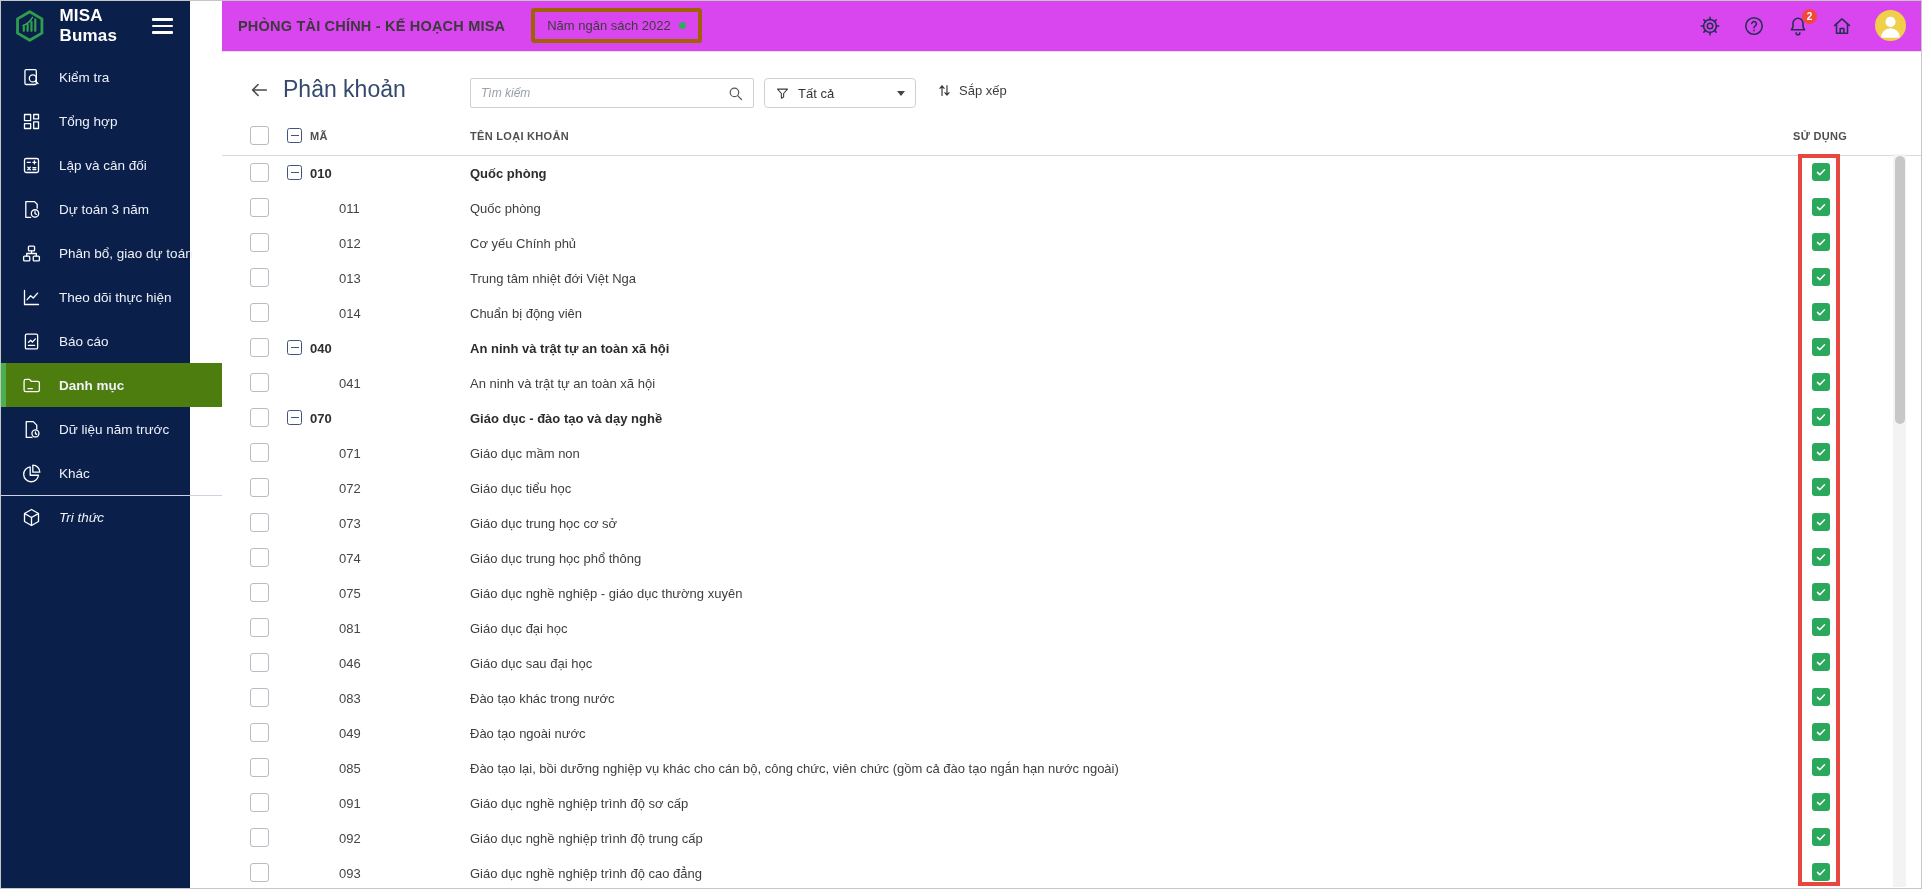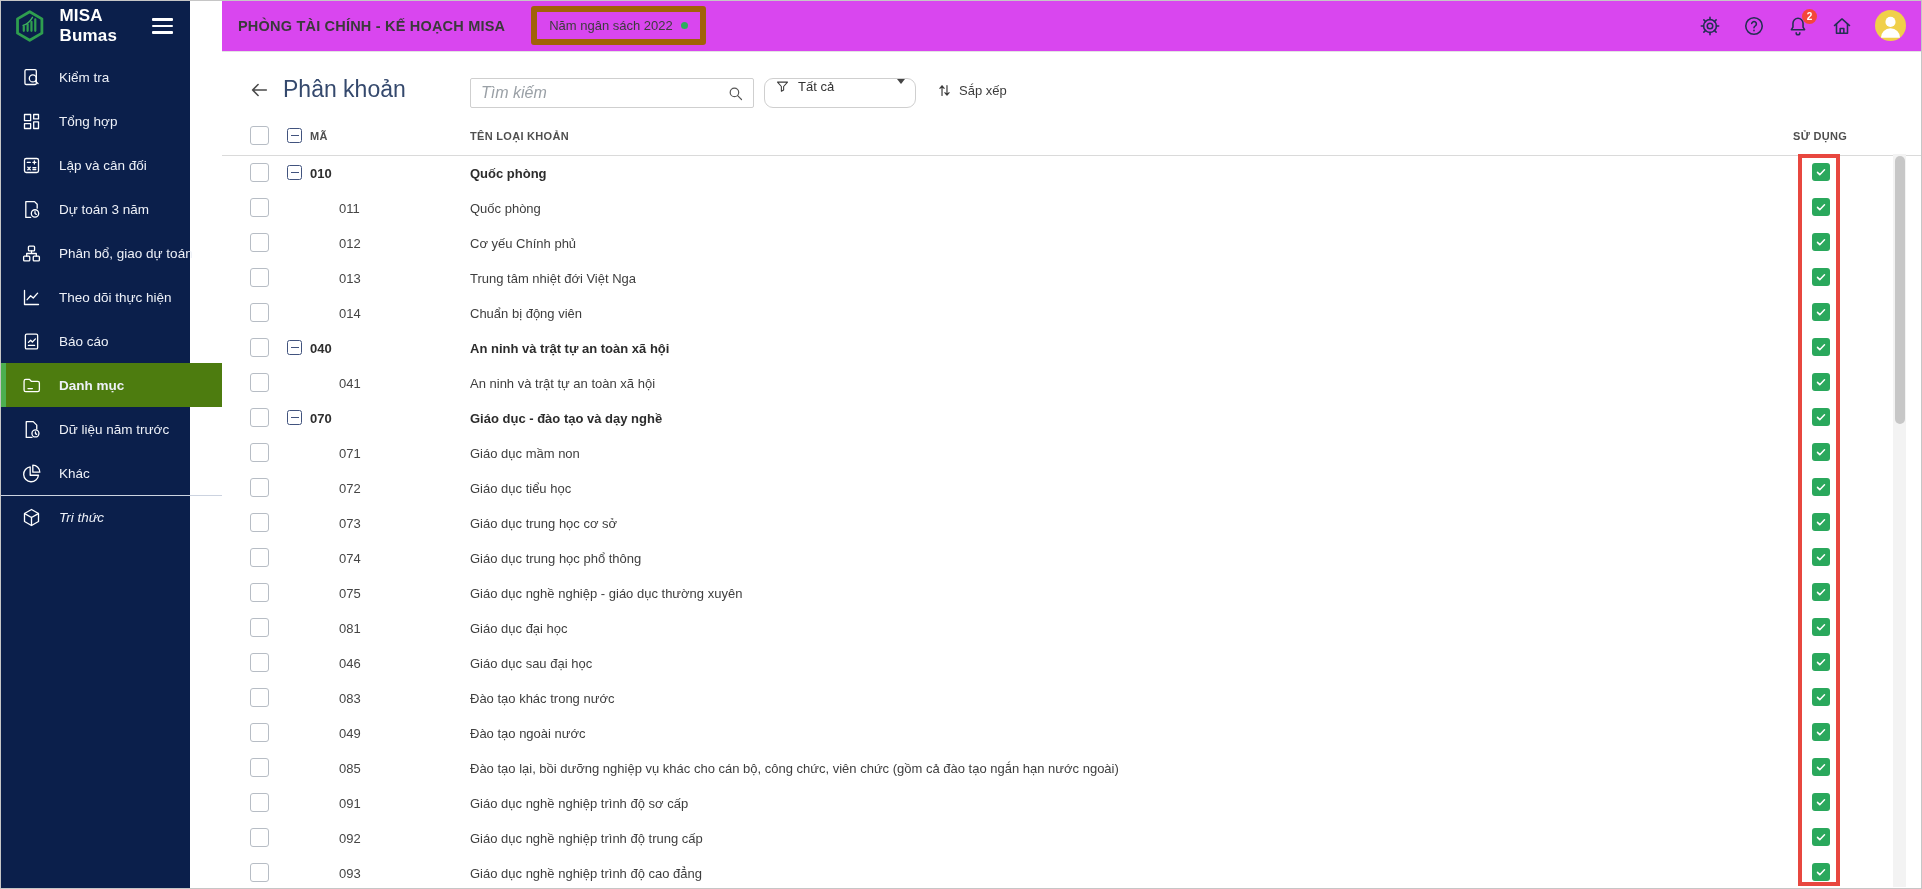--- a/index.html
+++ b/index.html
@@ -22,38 +22,38 @@
   .side-item.separated{border-top:1px solid #ccd3e0;font-style:italic;}
   .side-icon{width:21px;height:21px;margin-right:17px;display:inline-flex;flex:none;}
   .side-icon svg{width:100%;height:100%;stroke:#fff;fill:none;stroke-width:1.5;stroke-linecap:round;stroke-linejoin:round;}
   .side-label{white-space:nowrap;}
   .side-caret{position:absolute;right:17px;top:50%;transform:translateY(-50%);width:0;height:0;
               border-left:4.5px solid transparent;border-right:4.5px solid transparent;border-top:5.5px solid #fff;}
 
   
   .header{position:absolute;left:222px;top:0;width:1700px;height:51px;background:#d946ef;border-bottom:1px solid #e3e3e3;display:flex;align-items:center;z-index:4;}
   .header-title{margin-left:16px;font-size:14.5px;font-weight:700;color:#3a3a3a;letter-spacing:.2px;white-space:nowrap;}
-  .budget-badge{margin-left:26px;display:flex;align-items:center;border:6px solid #a16207;border-radius:3px;padding:6px 12px;font-size:13px;color:#3c3c3c;cursor:pointer;}
+  .budget-badge{margin-left:26px;display:flex;align-items:center;border:4px solid #a16207;border-radius:3px;padding:6px 12px;font-size:13px;color:#3c3c3c;cursor:pointer;}
   .badge-dot{width:7px;height:7px;border-radius:50%;background:#2eac5e;margin-left:8px;}
   .header-right{margin-left:auto;display:flex;align-items:center;gap:22px;padding-right:16px;}
   .hicon{width:22px;height:22px;position:relative;color:#233052;cursor:pointer;flex:none;}
   .micon svg{width:100%;height:100%;stroke:currentColor;fill:none;stroke-width:1.7;stroke-linecap:round;stroke-linejoin:round;}
   .bell-badge{position:absolute;top:-6px;right:-8px;min-width:15px;height:15px;border-radius:8px;background:#f4473a;color:#fff;font-size:10px;font-weight:700;display:flex;align-items:center;justify-content:center;padding:0 3px;box-sizing:border-box;}
   .avatar{width:31px;height:31px;border-radius:50%;background:#f0d04a;overflow:hidden;cursor:pointer;flex:none;}
   .avatar svg{width:100%;height:100%;}
 
   
   .main{position:absolute;left:222px;top:52px;width:1700px;height:837px;background:#fff;}
   .back-btn{position:absolute;left:26px;top:27px;width:22px;height:22px;color:#4a4a4a;cursor:pointer;}
   .page-title{position:absolute;left:61px;top:24px;font-size:23px;color:#35496d;font-weight:500;}
   .search-box{position:absolute;left:248px;top:26px;width:284px;height:30px;border:1px solid #cfcfcf;border-radius:2px;display:flex;align-items:center;box-sizing:border-box;background:#fff;}
-  .search-input{flex:1;border:none;outline:none;font-size:16px;padding:0 10px;color:#555;font-family:inherit;background:transparent;}
+  .search-input{flex:1;border:none;outline:none;font-size:12px;padding:0 10px;color:#555;font-family:inherit;background:transparent;}
   .search-input::placeholder{color:#9aa0a6;font-style:italic;}
   .search-icon{width:17px;height:17px;margin-right:9px;color:#555;flex:none;}
-  .filter-box{position:absolute;left:542px;top:26px;width:152px;height:30px;border:1px solid #cfcfcf;border-radius:9px;display:flex;align-items:flex-start;font-size:13px;color:#333;cursor:pointer;box-sizing:border-box;}
+  .filter-box{position:absolute;left:542px;top:26px;width:152px;height:30px;border:1px solid #cfcfcf;border-radius:4px;display:flex;align-items:center;font-size:13px;color:#333;cursor:pointer;box-sizing:border-box;}
   .funnel-icon{width:15px;height:15px;margin:0 8px 0 10px;color:#3c3c3c;flex:none;}
   .filter-caret{margin-left:auto;margin-right:10px;width:0;height:0;border-left:4.5px solid transparent;border-right:4.5px solid transparent;border-top:5.5px solid #444;}
   .sort-btn{position:absolute;left:714px;top:30px;display:flex;align-items:center;font-size:13px;color:#3c3c3c;cursor:pointer;}
   .sort-icon{width:17px;height:17px;margin-right:6px;color:#3c3c3c;flex:none;}
 
   
   .thead{position:absolute;left:0;top:64px;width:100%;height:39px;border-bottom:1px solid #dadada;font-size:11px;font-weight:700;color:#4f4f4f;letter-spacing:.3px;}
   .cb{width:19px;height:19px;border:1px solid #b7bdc5;border-radius:3px;background:#fff;box-sizing:border-box;cursor:pointer;}
   .expander{width:15px;height:15px;border:1.5px solid #41537e;border-radius:2.5px;position:relative;box-sizing:border-box;cursor:pointer;}
   .expander::after{content:"";position:absolute;left:2.5px;right:2.5px;top:50%;height:1.6px;margin-top:-.8px;background:#41537e;}

